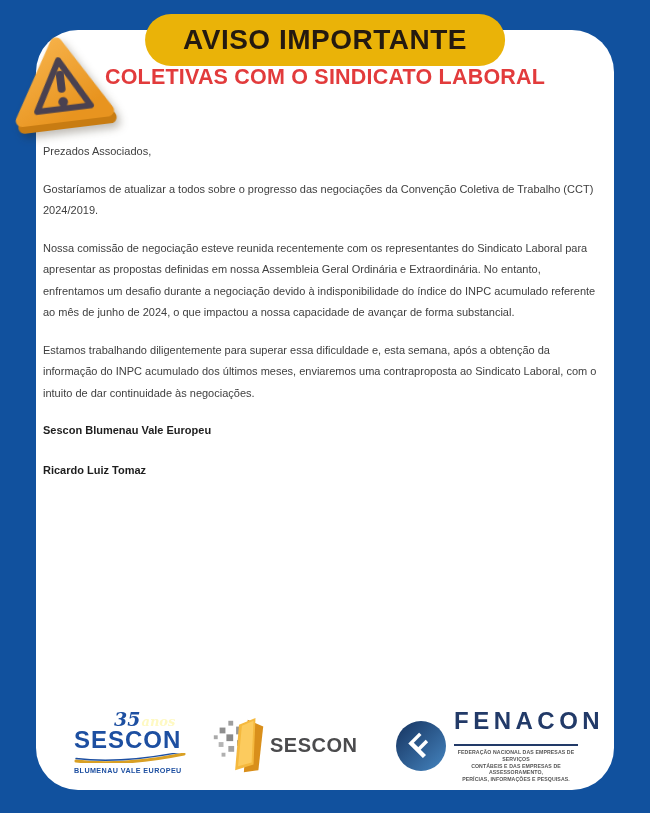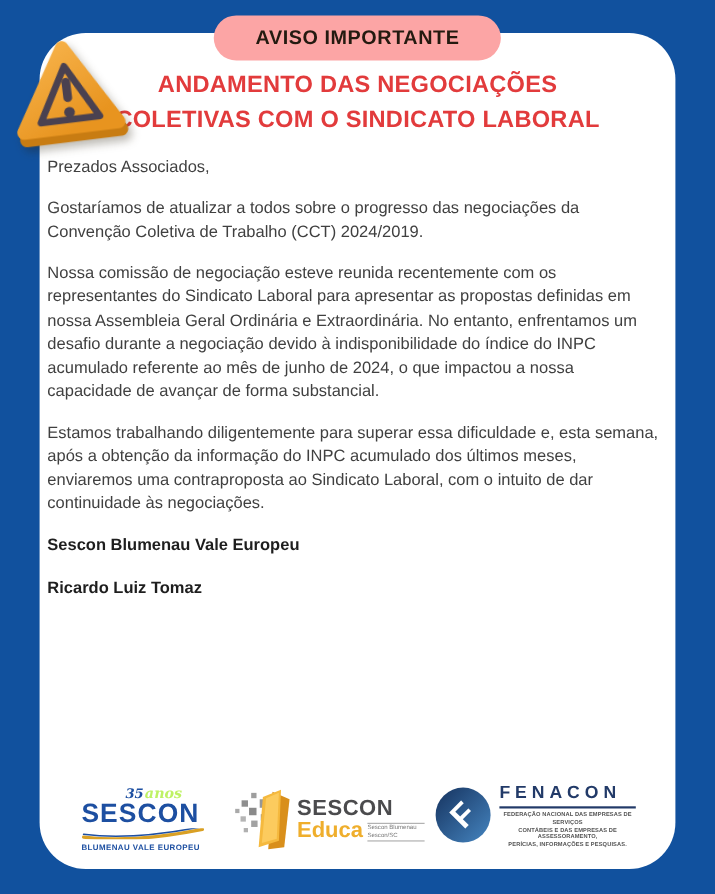--- a/index.html
+++ b/index.html
@@ -19,24 +19,24 @@
     position: absolute;
     left: 36px; top: 30px;
     width: 578px; height: 760px;
     background: #ffffff;
     border-radius: 42px;
   }
   .badge {
     position: absolute;
     left: 50%; top: 14px;
     transform: translateX(-50%);
-    background: #fca5a5;
+    background: #eab308;
     color: #241a10;
     font-weight: bold;
-    font-size: 18px;
+    font-size: 28px;
     letter-spacing: 0.5px;
     padding: 10px 38px;
     border-radius: 26px;
     z-index: 5;
     white-space: nowrap;
   }
   .warning-wrap {
     position: absolute;
     left: 8px; top: 28px;
     width: 106px; height: 112px;
@@ -52,21 +52,21 @@
     font-size: 21.5px;
     font-weight: bold;
     line-height: 31px;
     letter-spacing: 0.2px;
     z-index: 4;
   }
   .letter {
     position: absolute;
     left: 43px; top: 141px;
     width: 557px;
-    font-size: 15px;
+    font-size: 11px;
     line-height: 21.5px;
     color: #404040;
     z-index: 3;
   }
   .letter p { margin: 0 0 16px 0; }
   .letter p.sig {
     font-weight: bold;
     color: #1e1e1e;
     margin-bottom: 18px;
   }
@@ -78,22 +78,22 @@
     z-index: 3;
     text-align: left;
   }
   .l1-years {
     margin-left: 40px;
     font-family: "DejaVu Serif", serif;
     font-style: italic;
     line-height: 15px;
     height: 16px;
   }
-  .l1-years .n35 { color: #1d4fa1; font-size: 12px; font-weight: bold; }
-  .l1-years .anos { color: #bef264; font-size: 13px; font-weight: bold; margin-left: 1px; }
+  .l1-years .n35 { color: #1d4fa1; font-size: 19px; font-weight: bold; }
+  .l1-years .anos { color: #fef9c3; font-size: 13px; font-weight: bold; margin-left: 1px; }
   .l1-name {
     color: #1d4fa1;
     font-size: 24px;
     font-weight: bold;
     letter-spacing: 1px;
     line-height: 24px;
   }
   .l1-swoosh { display: block; margin-top: 1px; }
   .l1-sub {
     margin-top: 3px;
@@ -140,26 +140,26 @@
   .logo-fenacon {
     position: absolute;
     left: 394px; top: 710px;
     display: flex;
     align-items: center;
     z-index: 3;
   }
   .l3-text { margin-left: 6px; width: 124px; }
   .l3-name {
     color: #223a68;
-    font-size: 16px;
+    font-size: 24px;
     font-weight: bold;
     letter-spacing: 4.5px;
     line-height: 22px;
     border-bottom: 2px solid #223a68;
-    padding-bottom: 1px;
+    padding-bottom: 12px;
     white-space: nowrap;
   }
   .l3-caption {
     margin-top: 3px;
     color: #555555;
     font-size: 5.2px;
     font-weight: bold;
     line-height: 6.8px;
     text-align: center;
     letter-spacing: 0.1px;
@@ -185,21 +185,20 @@
       </defs>
       <path d="M60 16 L109 98 L11 98 Z" fill="#c87c12" stroke="#c87c12" stroke-width="14" stroke-linejoin="round" transform="translate(2,6)"></path>
       <path d="M60 14 L109 96 L11 96 Z" fill="url(#tg)" stroke="url(#tg)" stroke-width="14" stroke-linejoin="round"></path>
       <path d="M60 33 L90.5 88 L29.5 88 Z" fill="none" stroke="#4a4150" stroke-width="7" stroke-linejoin="round"></path>
       <rect x="55.5" y="45" width="9" height="25" rx="4.5" fill="#4a4150"></rect>
       <circle cx="60" cy="80.5" r="5.5" fill="#4a4150"></circle>
     </svg>
   </div>
 
   <div class="heading">
-    <div>ANDAMENTO DAS NEGOCIAÇÕES</div>
     <div>COLETIVAS COM O SINDICATO LABORAL</div>
   </div>
 
   <div class="letter">
     <p>Prezados Associados,</p>
     <p>Gostaríamos de atualizar a todos sobre o progresso das negociações da Convenção Coletiva de Trabalho (CCT) 2024/2019.</p>
     <p>Nossa comissão de negociação esteve reunida recentemente com os representantes do Sindicato Laboral para apresentar as propostas definidas em nossa Assembleia Geral Ordinária e Extraordinária. No entanto, enfrentamos um desafio durante a negociação devido à indisponibilidade do índice do INPC acumulado referente ao mês de junho de 2024, o que impactou a nossa capacidade de avançar de forma substancial.</p>
     <p>Estamos trabalhando diligentemente para superar essa dificuldade e, esta semana, após a obtenção da informação do INPC acumulado dos últimos meses, enviaremos uma contraproposta ao Sindicato Laboral, com o intuito de dar continuidade às negociações.</p>
     <p class="sig">Sescon Blumenau Vale Europeu</p>
     <p class="sig">Ricardo Luiz Tomaz</p>
@@ -227,27 +226,20 @@
       <rect x="24" y="13" width="8" height="8" fill="#979797"></rect>
       <rect x="16" y="33" width="6" height="6" fill="#a2a2a2"></rect>
       <rect x="25" y="27" width="6" height="6" fill="#8f8f8f"></rect>
       <rect x="9" y="40" width="4" height="4" fill="#b0b0b0"></rect>
       <polygon points="36,6 52,13 47,58 32,60" fill="#d98f1b"></polygon>
       <polygon points="27,11 44,4 42,52 23,58" fill="#f5b93e"></polygon>
       <polygon points="30,12 42,7 40,50 26,54" fill="#fccb5e"></polygon>
     </svg>
     <div class="l2-text">
       <div class="l2-name">SESCON</div>
-      <div class="l2-row">
-        <span class="l2-sub">Educa</span>
-        <span class="l2-caption">
-          <span>Sescon Blumenau</span>
-          <span>Sescon/SC</span>
-        </span>
-      </div>
     </div>
   </div>
 
   <div class="logo-fenacon">
     <svg width="54" height="54" viewBox="0 0 54 54">
       <defs>
         <linearGradient id="fg" x1="0" y1="0" x2="1" y2="1">
           <stop offset="0" stop-color="#16335f"></stop>
           <stop offset="1" stop-color="#4585c0"></stop>
         </linearGradient>

